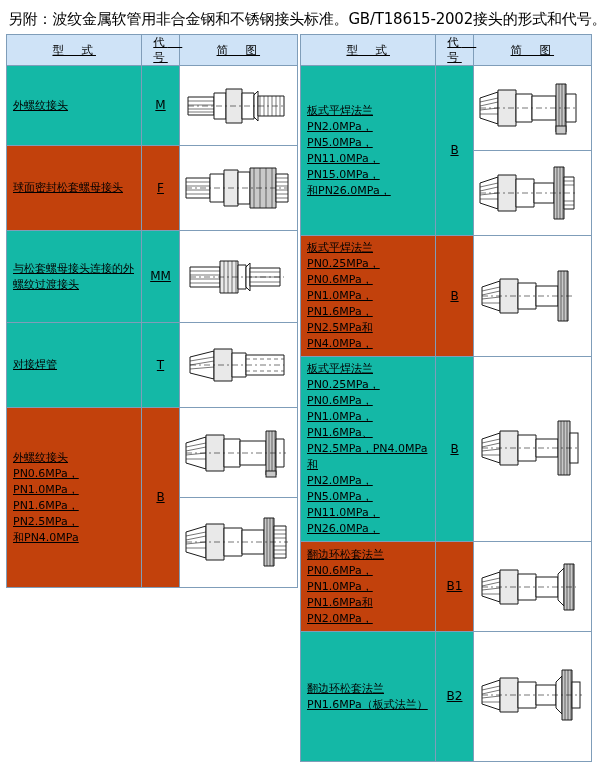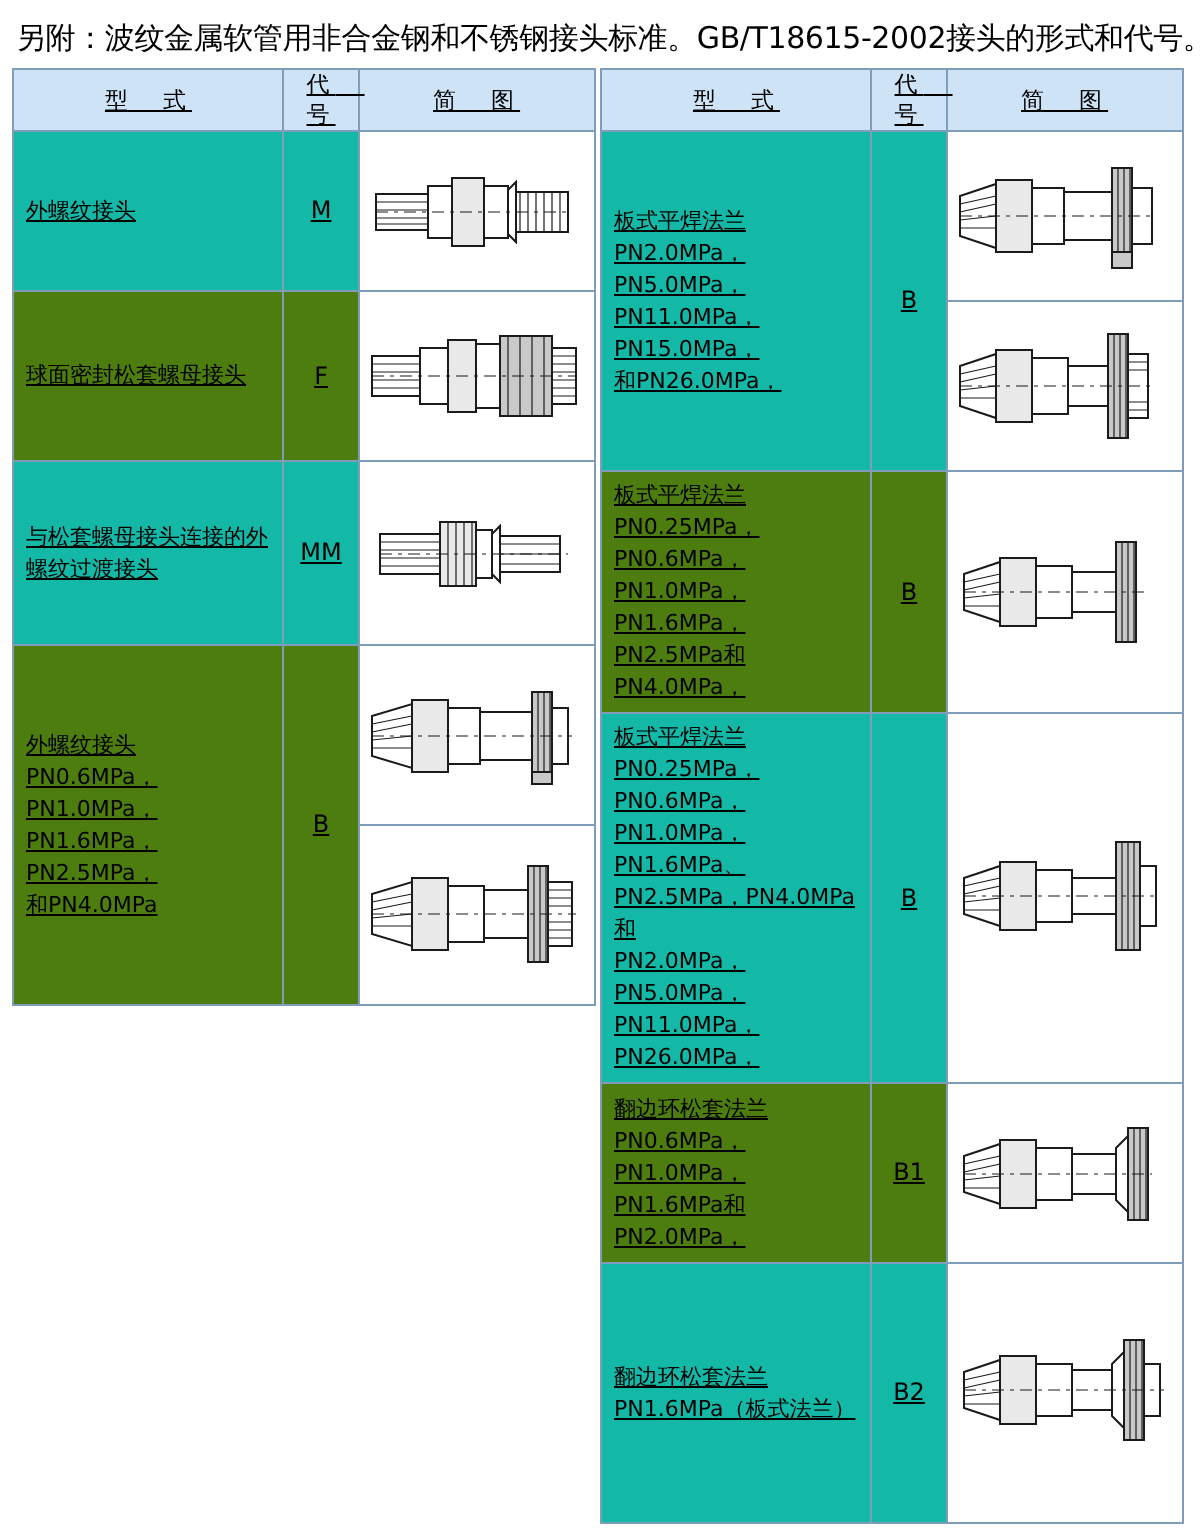--- a/index.html
+++ b/index.html
@@ -67,21 +67,21 @@
   }
   td.code {
     text-align: center;
     font-size: 12px;
   }
   td.fig {
     background: #ffffff;
     text-align: center;
     padding: 0;
   }
-  .yellow { background: #4d7c0f; }
+  .yellow { background: #c2410c; }
   .white  { background: #14b8a6; }
 
   svg { display: block; margin: 0 auto; }
   .lnw { fill: #ffffff; stroke: #1b1b1b; stroke-width: 1; }
   .lng { fill: #e9e9e9; stroke: #1b1b1b; stroke-width: 1; }
   .lnd { fill: #c9c9c9; stroke: #1b1b1b; stroke-width: 1; }
   .thin { fill: none; stroke: #1b1b1b; stroke-width: 0.6; }
 </style>
 </head>
 <body>
@@ -156,20 +156,36 @@
               <path class="lnw" d="M58 26 L66 26 L66 50 L58 50 Z"></path>
               <path class="lnw" d="M66 28 L70 24 L70 52 L66 48 Z"></path>
               <path class="lnw" d="M70 29 L100 29 L100 47 L70 47 Z"></path>
               <path class="thin" d="M70 33 L100 33 M70 38 L100 38 M70 43 L100 43"></path>
               <path class="thin" d="M10 38 L104 38" stroke-dasharray="6 3 2 3"></path>
             </svg>
           </td>
         </tr>
 
 
+        <tr style="height:85px">
+          <td class="type white">对接焊管</td>
+          <td class="code white">T</td>
+          <td class="fig">
+            <svg width="116" height="76" viewBox="0 0 116 76">
+              <path class="lnw" d="M10 30 L34 24 L34 52 L10 46 Z"></path>
+              <path class="thin" d="M10 34 L34 30 M10 38 L34 34 M10 42 L34 40"></path>
+              <path class="lng" d="M34 22 L52 22 L52 54 L34 54 Z"></path>
+              <path class="lnw" d="M52 26 L66 26 L66 50 L52 50 Z"></path>
+              <path class="lnw" d="M66 28 L104 28 L104 48 L66 48 Z"></path>
+              <path class="thin" d="M66 32 L104 32" stroke-dasharray="4 3"></path>
+              <path class="thin" d="M66 44 L104 44" stroke-dasharray="4 3"></path>
+              <path class="thin" d="M10 38 L104 38" stroke-dasharray="6 3 2 3"></path>
+            </svg>
+          </td>
+        </tr>
 
         <tr style="height:180px">
           <td class="type yellow" style="white-space:pre-line">外螺纹接头
 PN0.6MPa，PN1.0MPa，
 PN1.6MPa，PN2.5MPa，
 和PN4.0MPa</td>
           <td class="code yellow">B</td>
           <td class="fig" style="padding:0">
             <svg width="116" height="88" viewBox="0 0 116 88">
               <path class="lnw" d="M6 34 L26 28 L26 60 L6 54 Z"></path>

